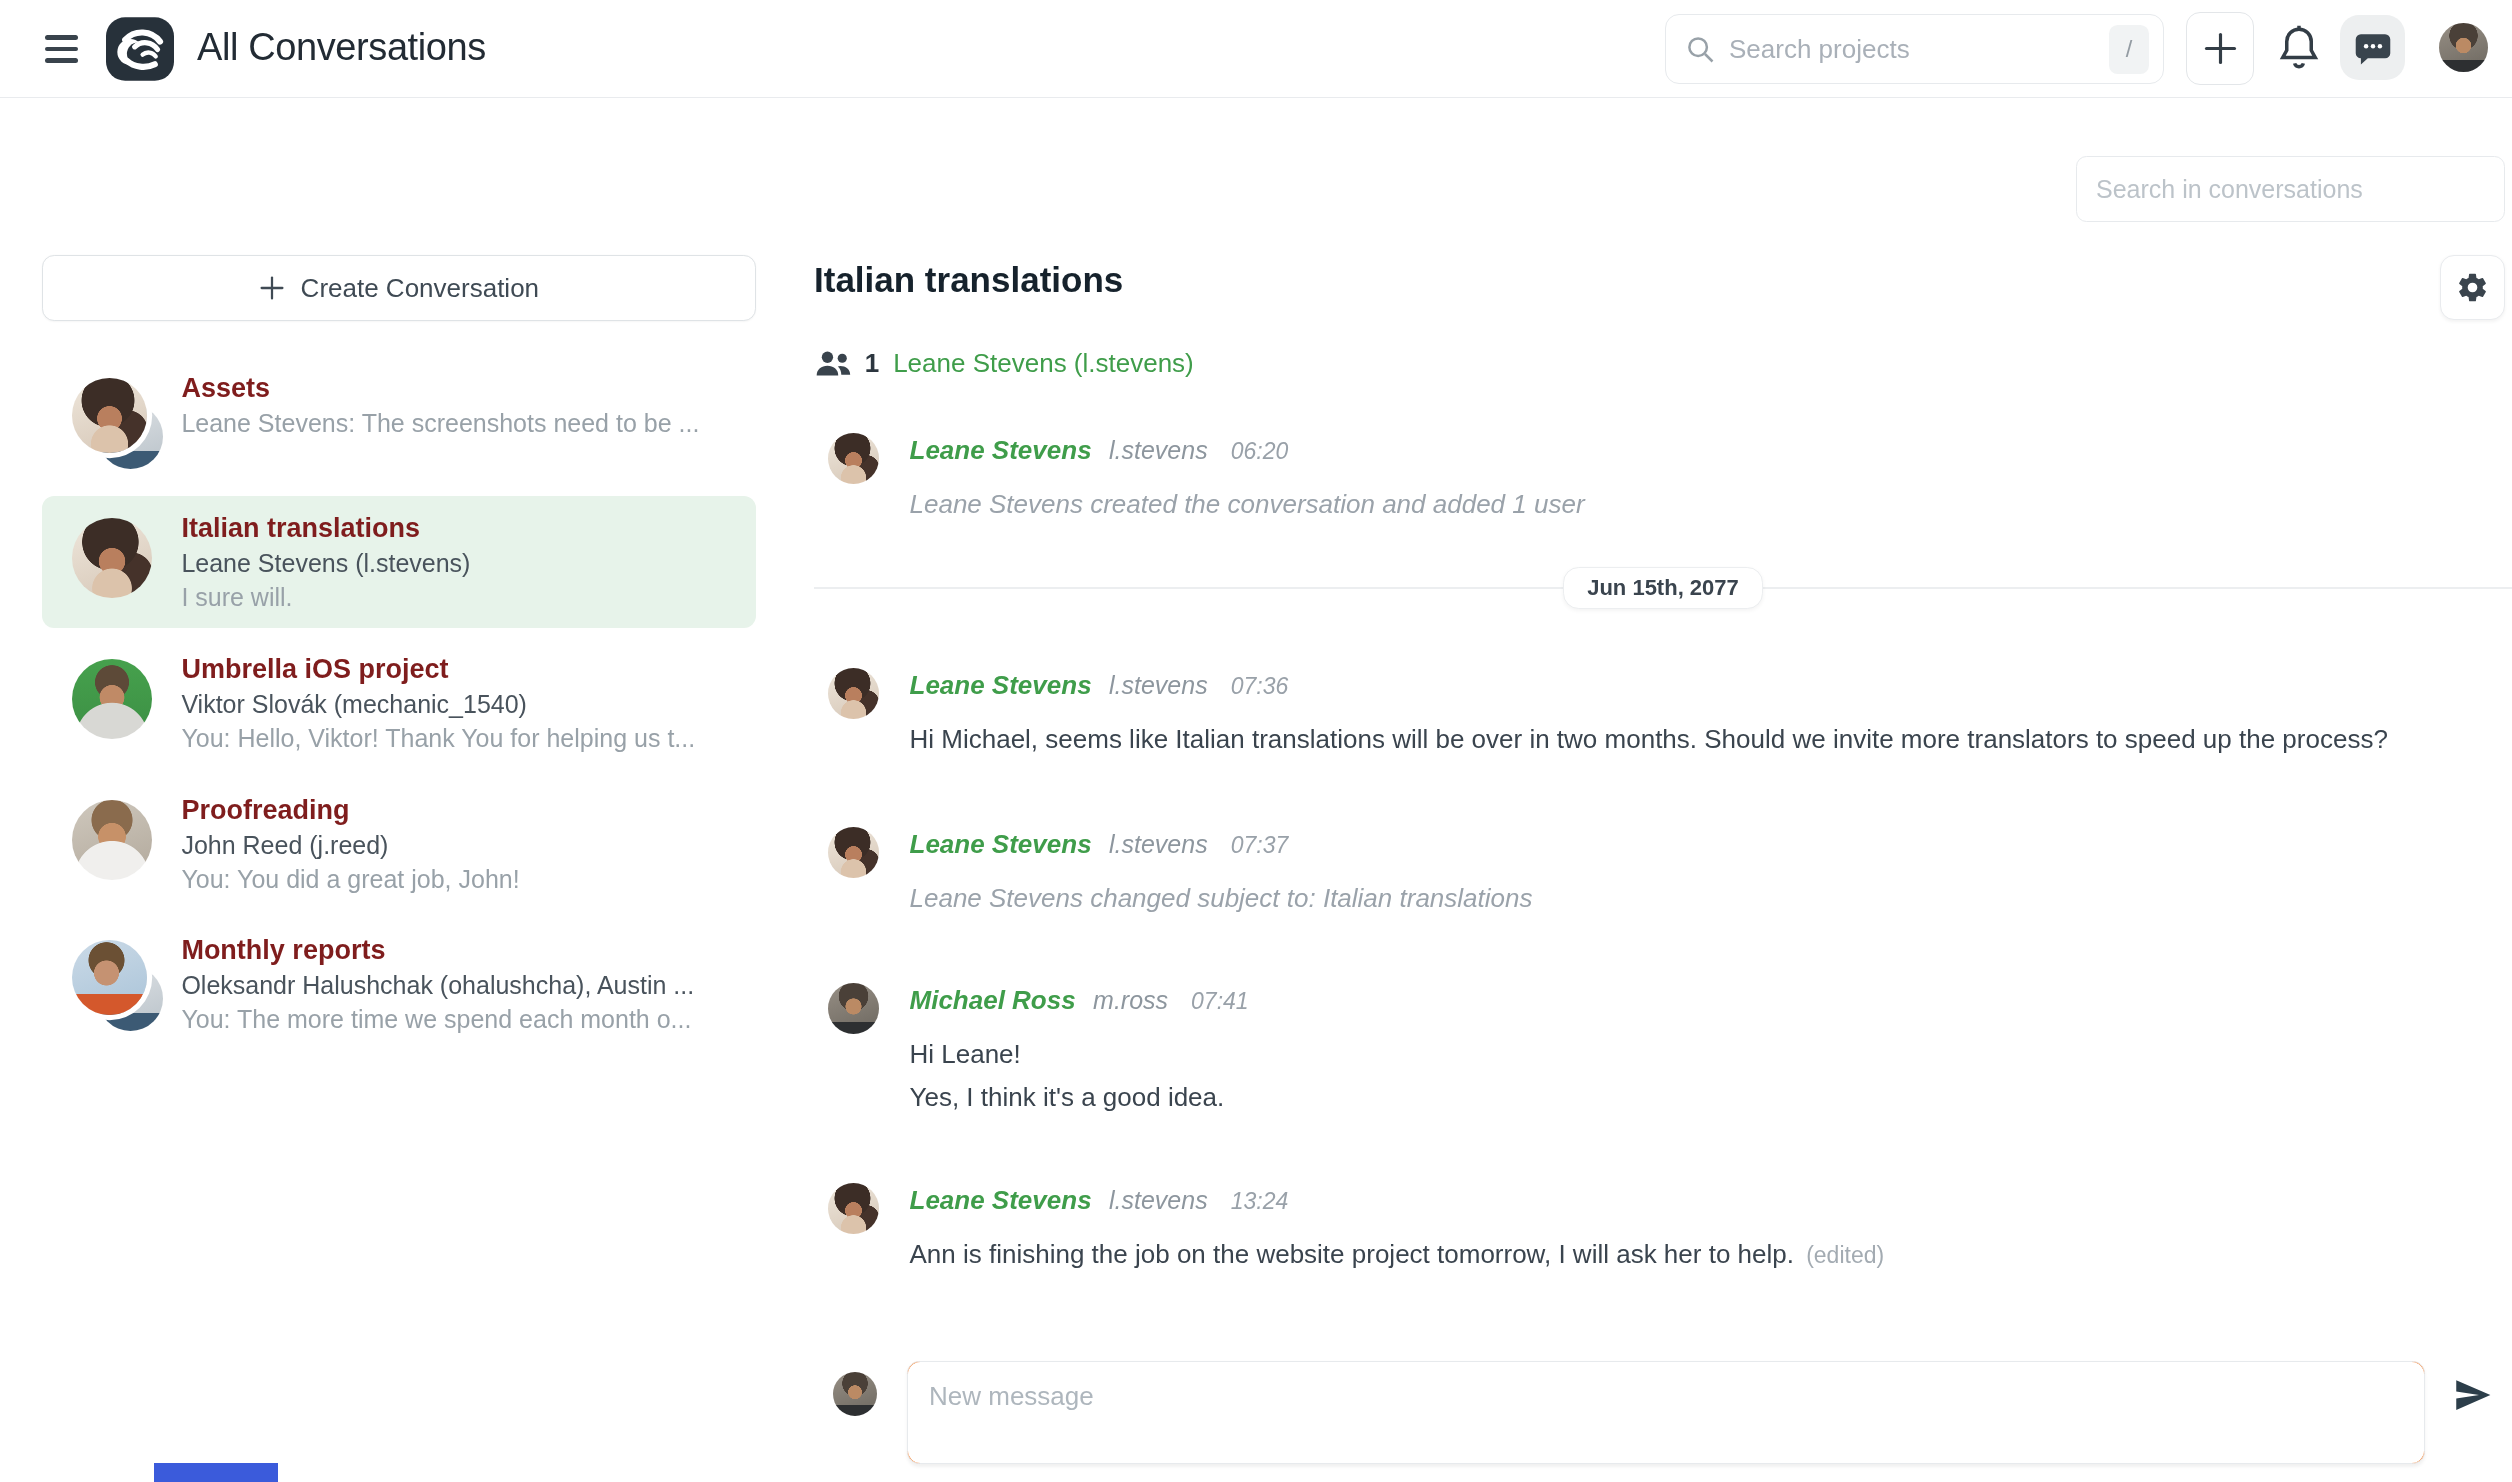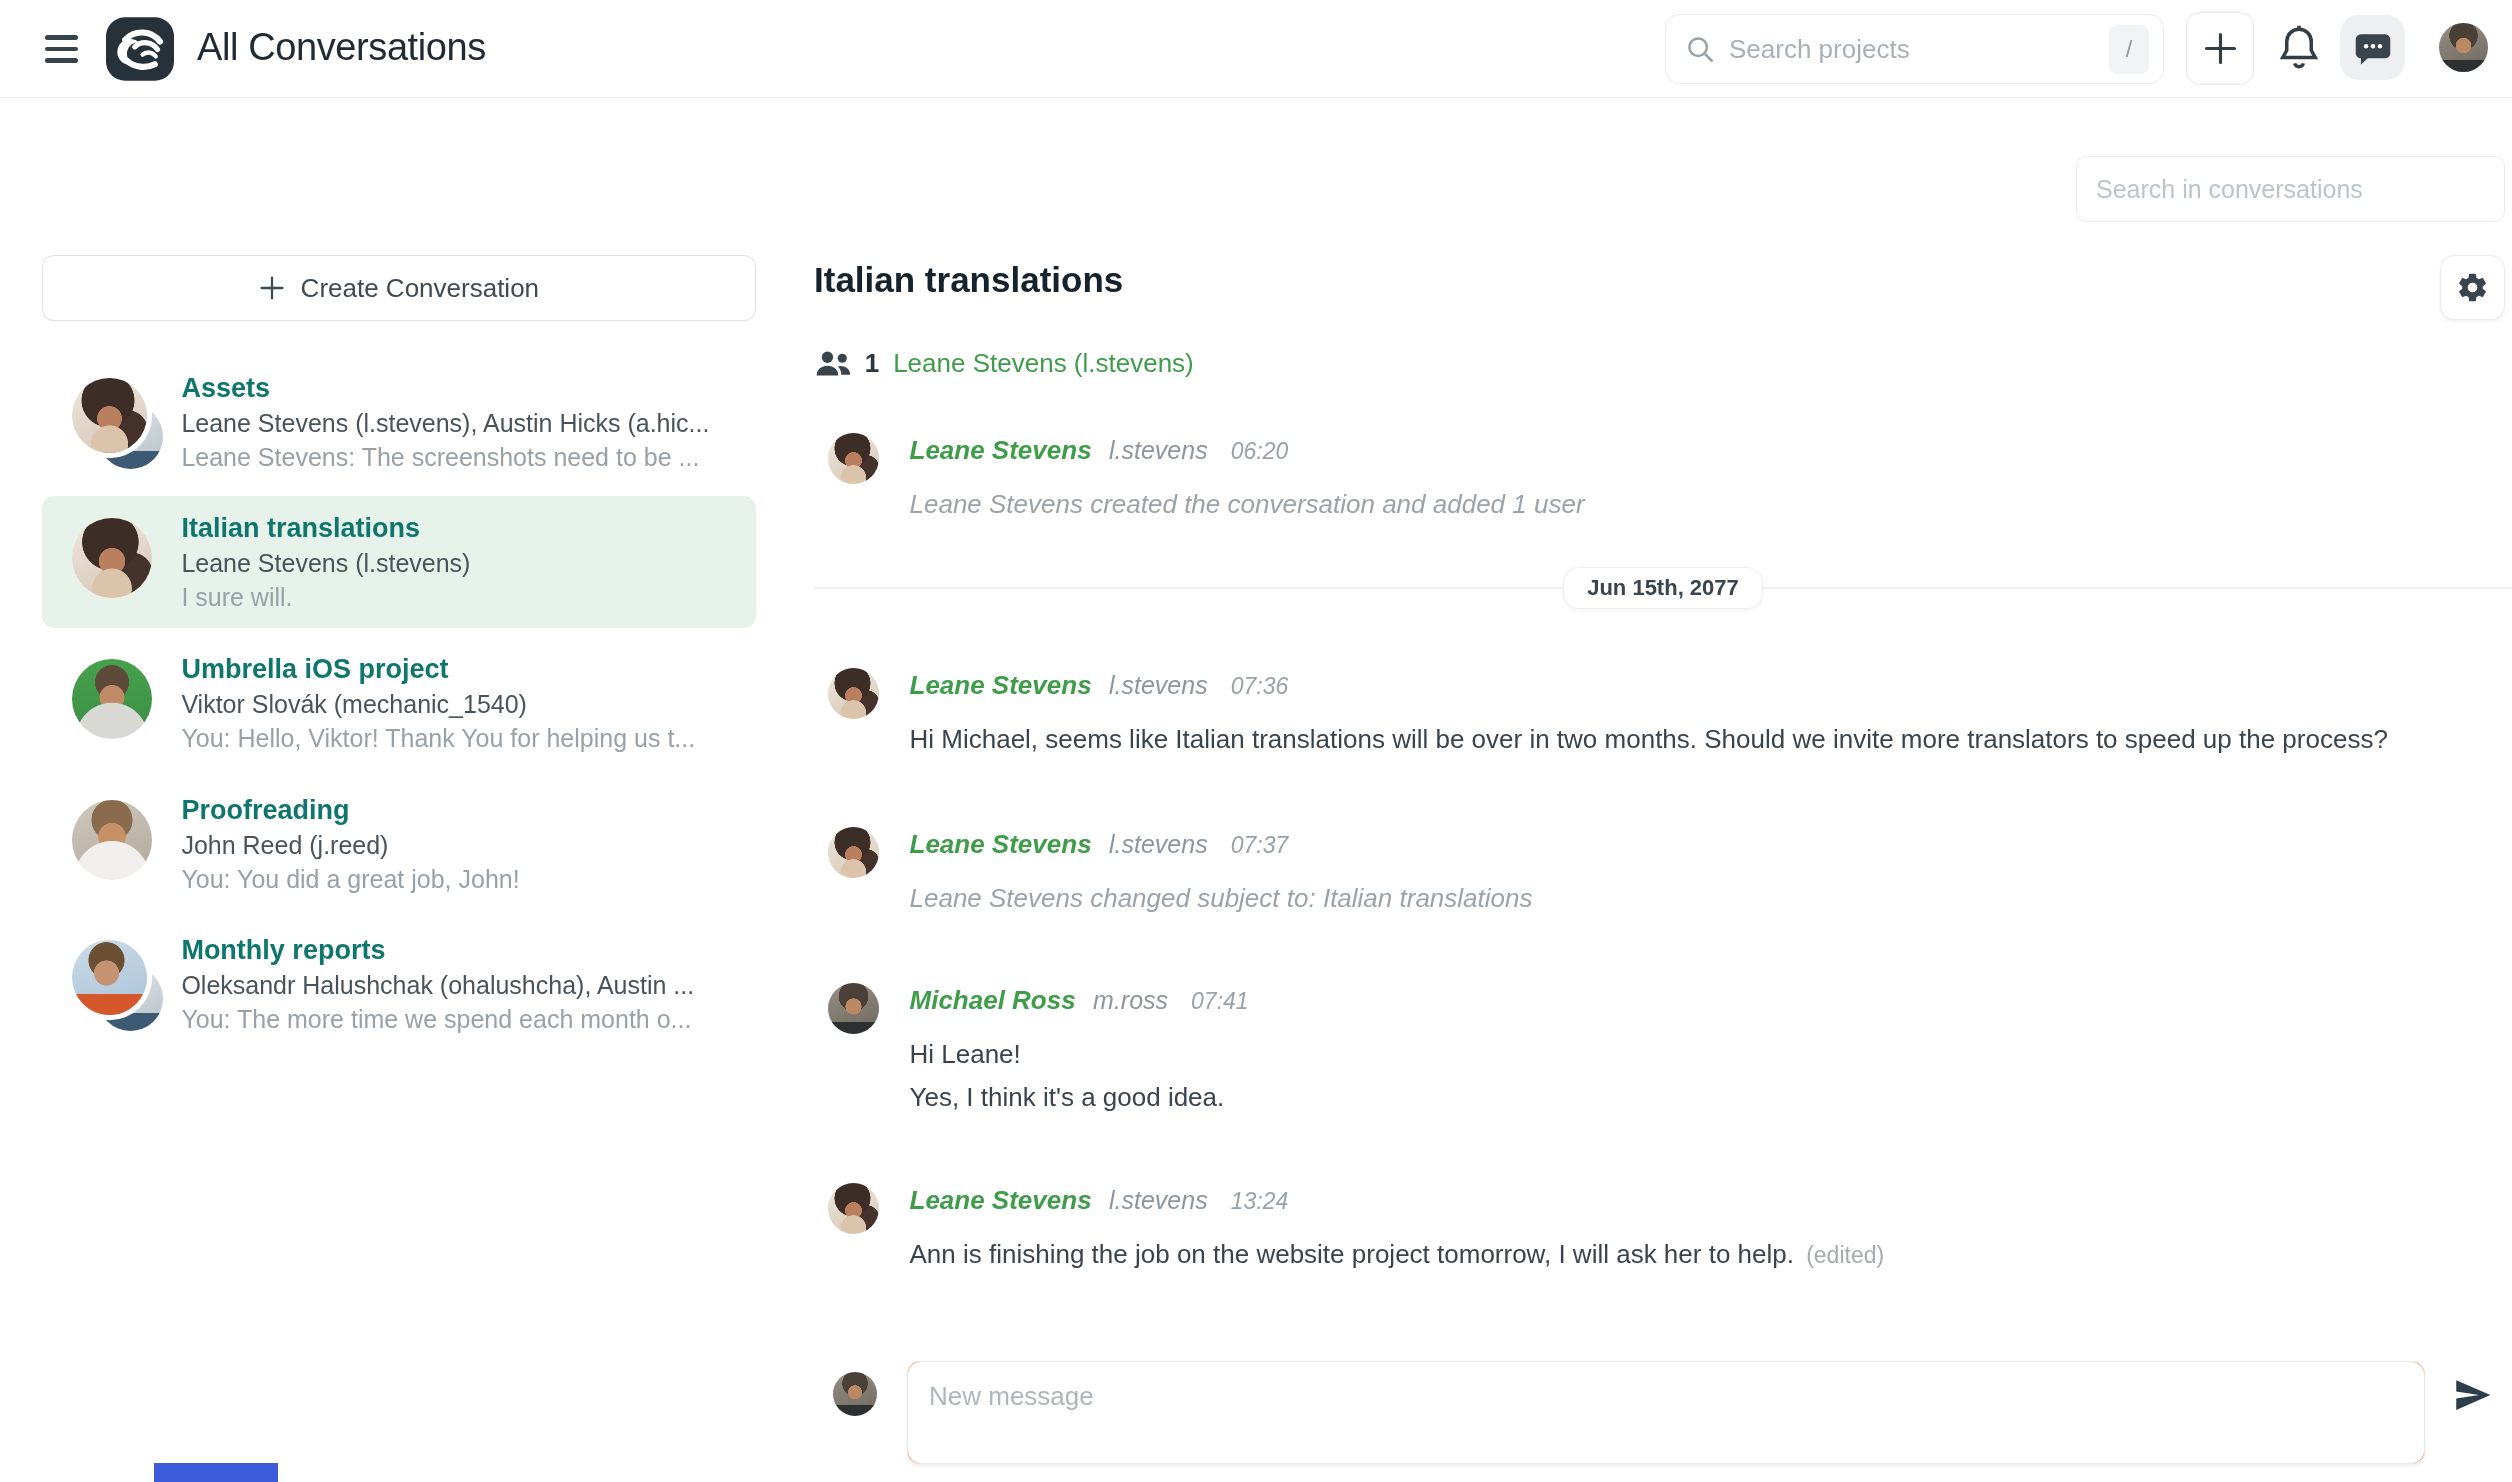--- a/index.html
+++ b/index.html
@@ -72,21 +72,21 @@
                 box-shadow:0 0.9px 1.7px rgba(0,0,0,0.04); }
   .conv-list { position:absolute; left:42px; top:355px; width:714px; }
   .conv-item { display:flex; gap:24.4px; height:132px; padding:15.7px 17.4px 15.7px 30px; border-radius:12.2px;
                margin-bottom:8.7px; cursor:pointer; align-items:flex-start; }
   .conv-item.selected { background:var(--selected_bg, #e7f3ea); }
   .conv-av { position:relative; width:85px; height:85px; margin-top:7px; flex:0 0 85px; }
   .conv-av .main { position:absolute; left:0; top:0; width:80px; height:80px; }
   .conv-av.duo .main { width:75px; height:75px; box-shadow:0 0 0 5.2px #fff; z-index:2; }
   .conv-av .second { position:absolute; left:26px; top:26px; width:65px; height:65px; z-index:1; }
   .conv-txt { min-width:0; flex:1; }
-  .conv-title { font-size:27px; font-weight:700; color:#0f766e; line-height:35px;
+  .conv-title { font-size:27px; font-weight:700; color:#7f1d1d; line-height:35px;
                 white-space:nowrap; overflow:hidden; }
   .conv-partic { font-size:25px; color:#49535c; line-height:34px; white-space:nowrap; overflow:hidden; }
   .conv-preview { font-size:25px; color:#98a1a8; line-height:34px; white-space:nowrap; overflow:hidden; }
 
   
   .chat { position:absolute; left:814px; top:98px; width:1698px; height:1385px; }
   .conv-search { position:absolute; right:7px; top:58px; width:429px; height:66px;
                  border:1.7px solid #e7eaed; border-radius:10.5px; background:#fff; display:flex;
                  align-items:center; padding:0 19px; }
   .conv-search input { width:100%; border:none; outline:none; font-size:25px; color:#3b454e;
@@ -200,21 +200,20 @@
 
 <div class="conv-list">
 
   <div class="conv-item">
     <div class="conv-av duo">
       <div class="av av-austin second"></div>
         <div class="av av-leane main"></div>
     </div>
     <div class="conv-txt">
       <div class="conv-title">Assets</div>
-      <div class="conv-partic">Leane Stevens (l.stevens), Austin Hicks (a.hic...</div>
       <div class="conv-preview">Leane Stevens: The screenshots need to be ...</div>
     </div>
   </div>
 
   <div class="conv-item selected">
     <div class="conv-av">
       <div class="av av-leane main"></div>
     </div>
     <div class="conv-txt">
       <div class="conv-title">Italian translations</div>

